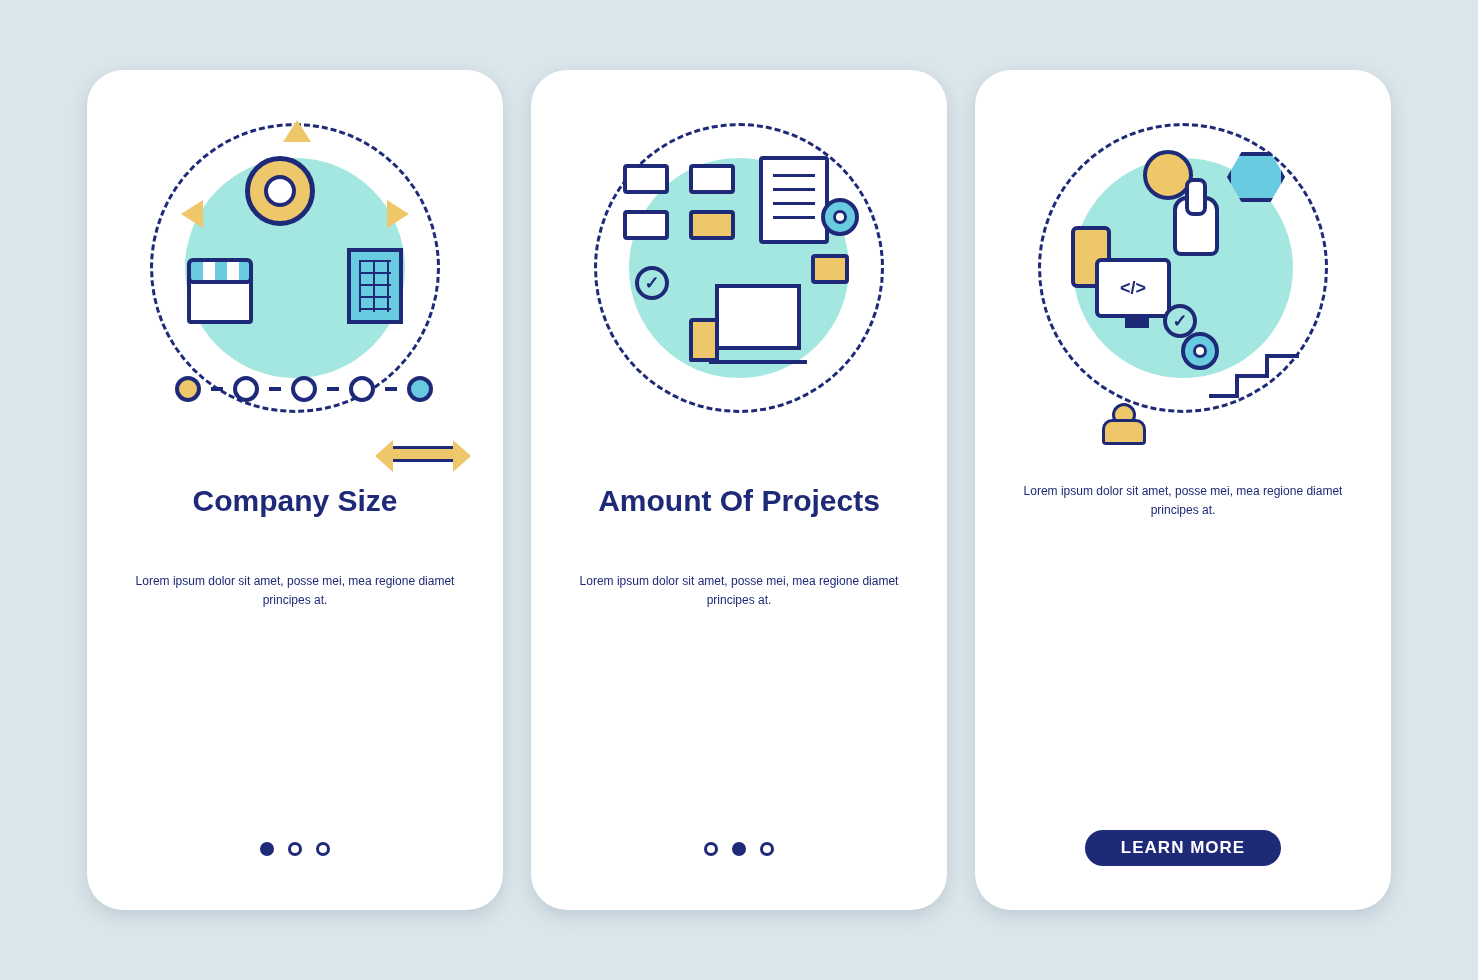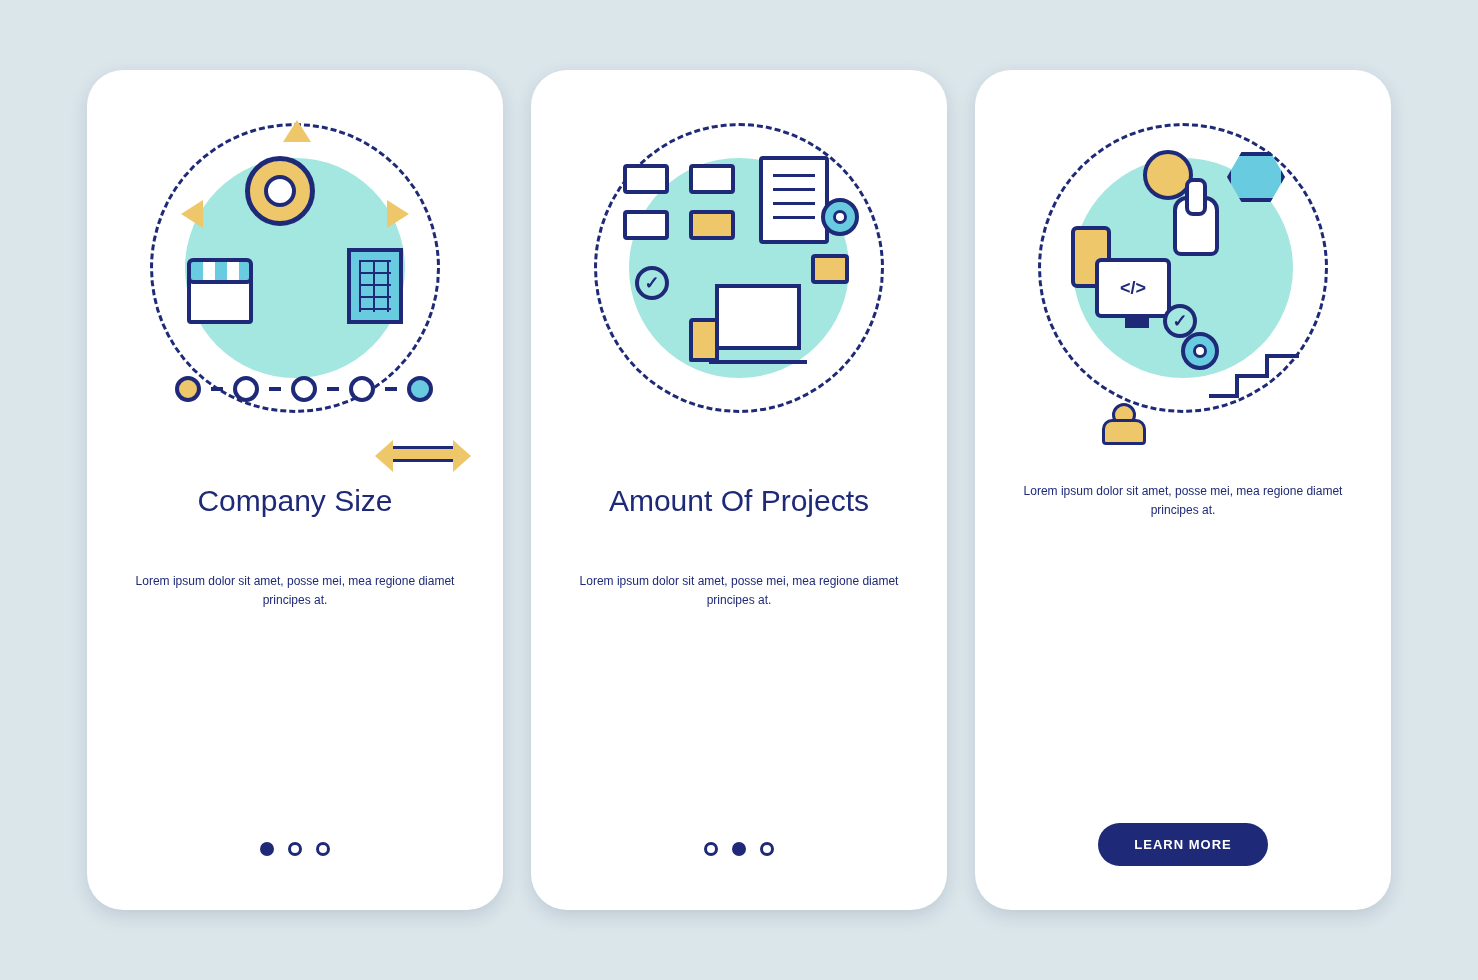--- a/index.html
+++ b/index.html
@@ -45,21 +45,21 @@
   }
   .bg-circle {
     position: absolute;
     width: 220px;
     height: 220px;
     background: #a4e6e0;
     border-radius: 50%;
   }
   .title {
     font-size: 30px;
-    font-weight: 400;
+    font-weight: 700;
     color: #1e2a78;
     margin-top: 56px;
     text-align: center;
   }
   .desc {
     font-size: 12px;
     line-height: 1.55;
     color: #1e2a78;
     text-align: center;
     margin-top: 54px;
@@ -78,23 +78,23 @@
     border: 3px solid #1e2a78;
     background: transparent;
   }
   .dot.active { background: #1e2a78; }
   .cta {
     position: absolute;
     bottom: 44px;
     background: #1e2a78;
     color: #ffffff;
     border: none;
-    padding: 14px 36px;
+    padding: 8px 36px;
     border-radius: 26px;
-    font-size: 13px;
+    font-size: 17px;
     font-weight: 700;
     letter-spacing: 1px;
     cursor: pointer;
   }
   
   .shape { position: absolute; }
   .gear {
     width: 70px; height: 70px; border: 5px solid #1e2a78; border-radius: 50%;
     background: #eec76b;
   }

